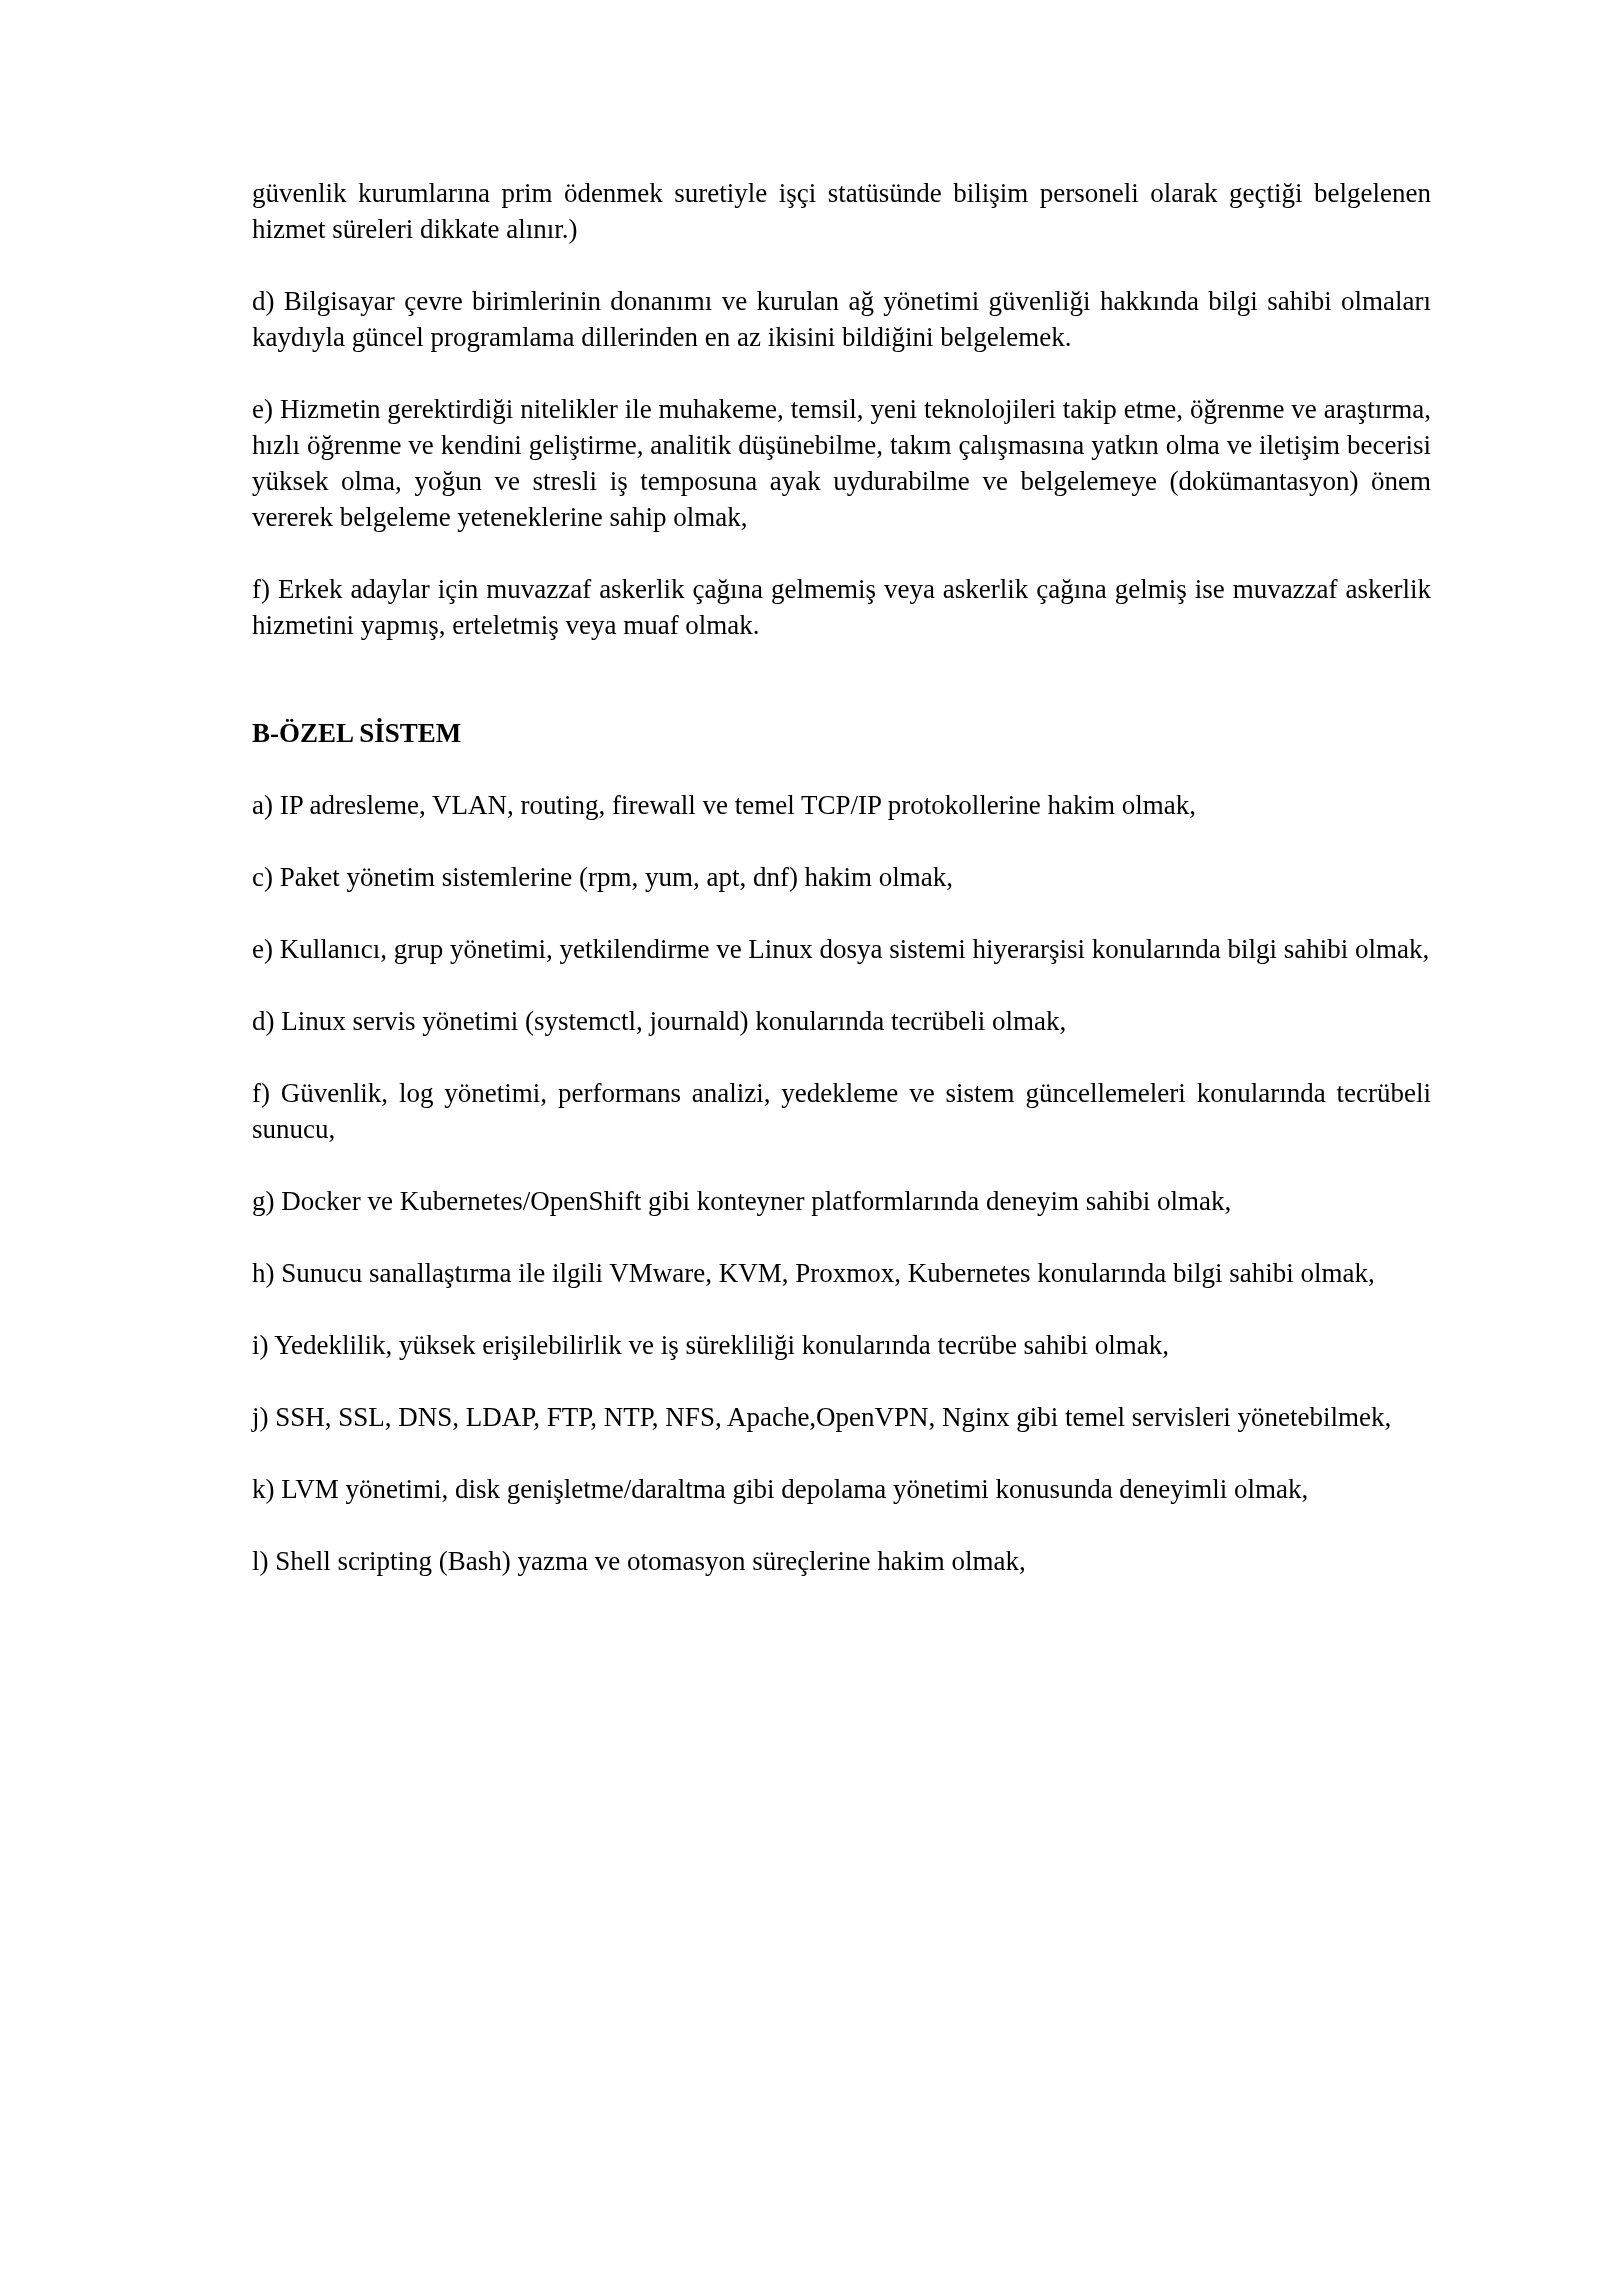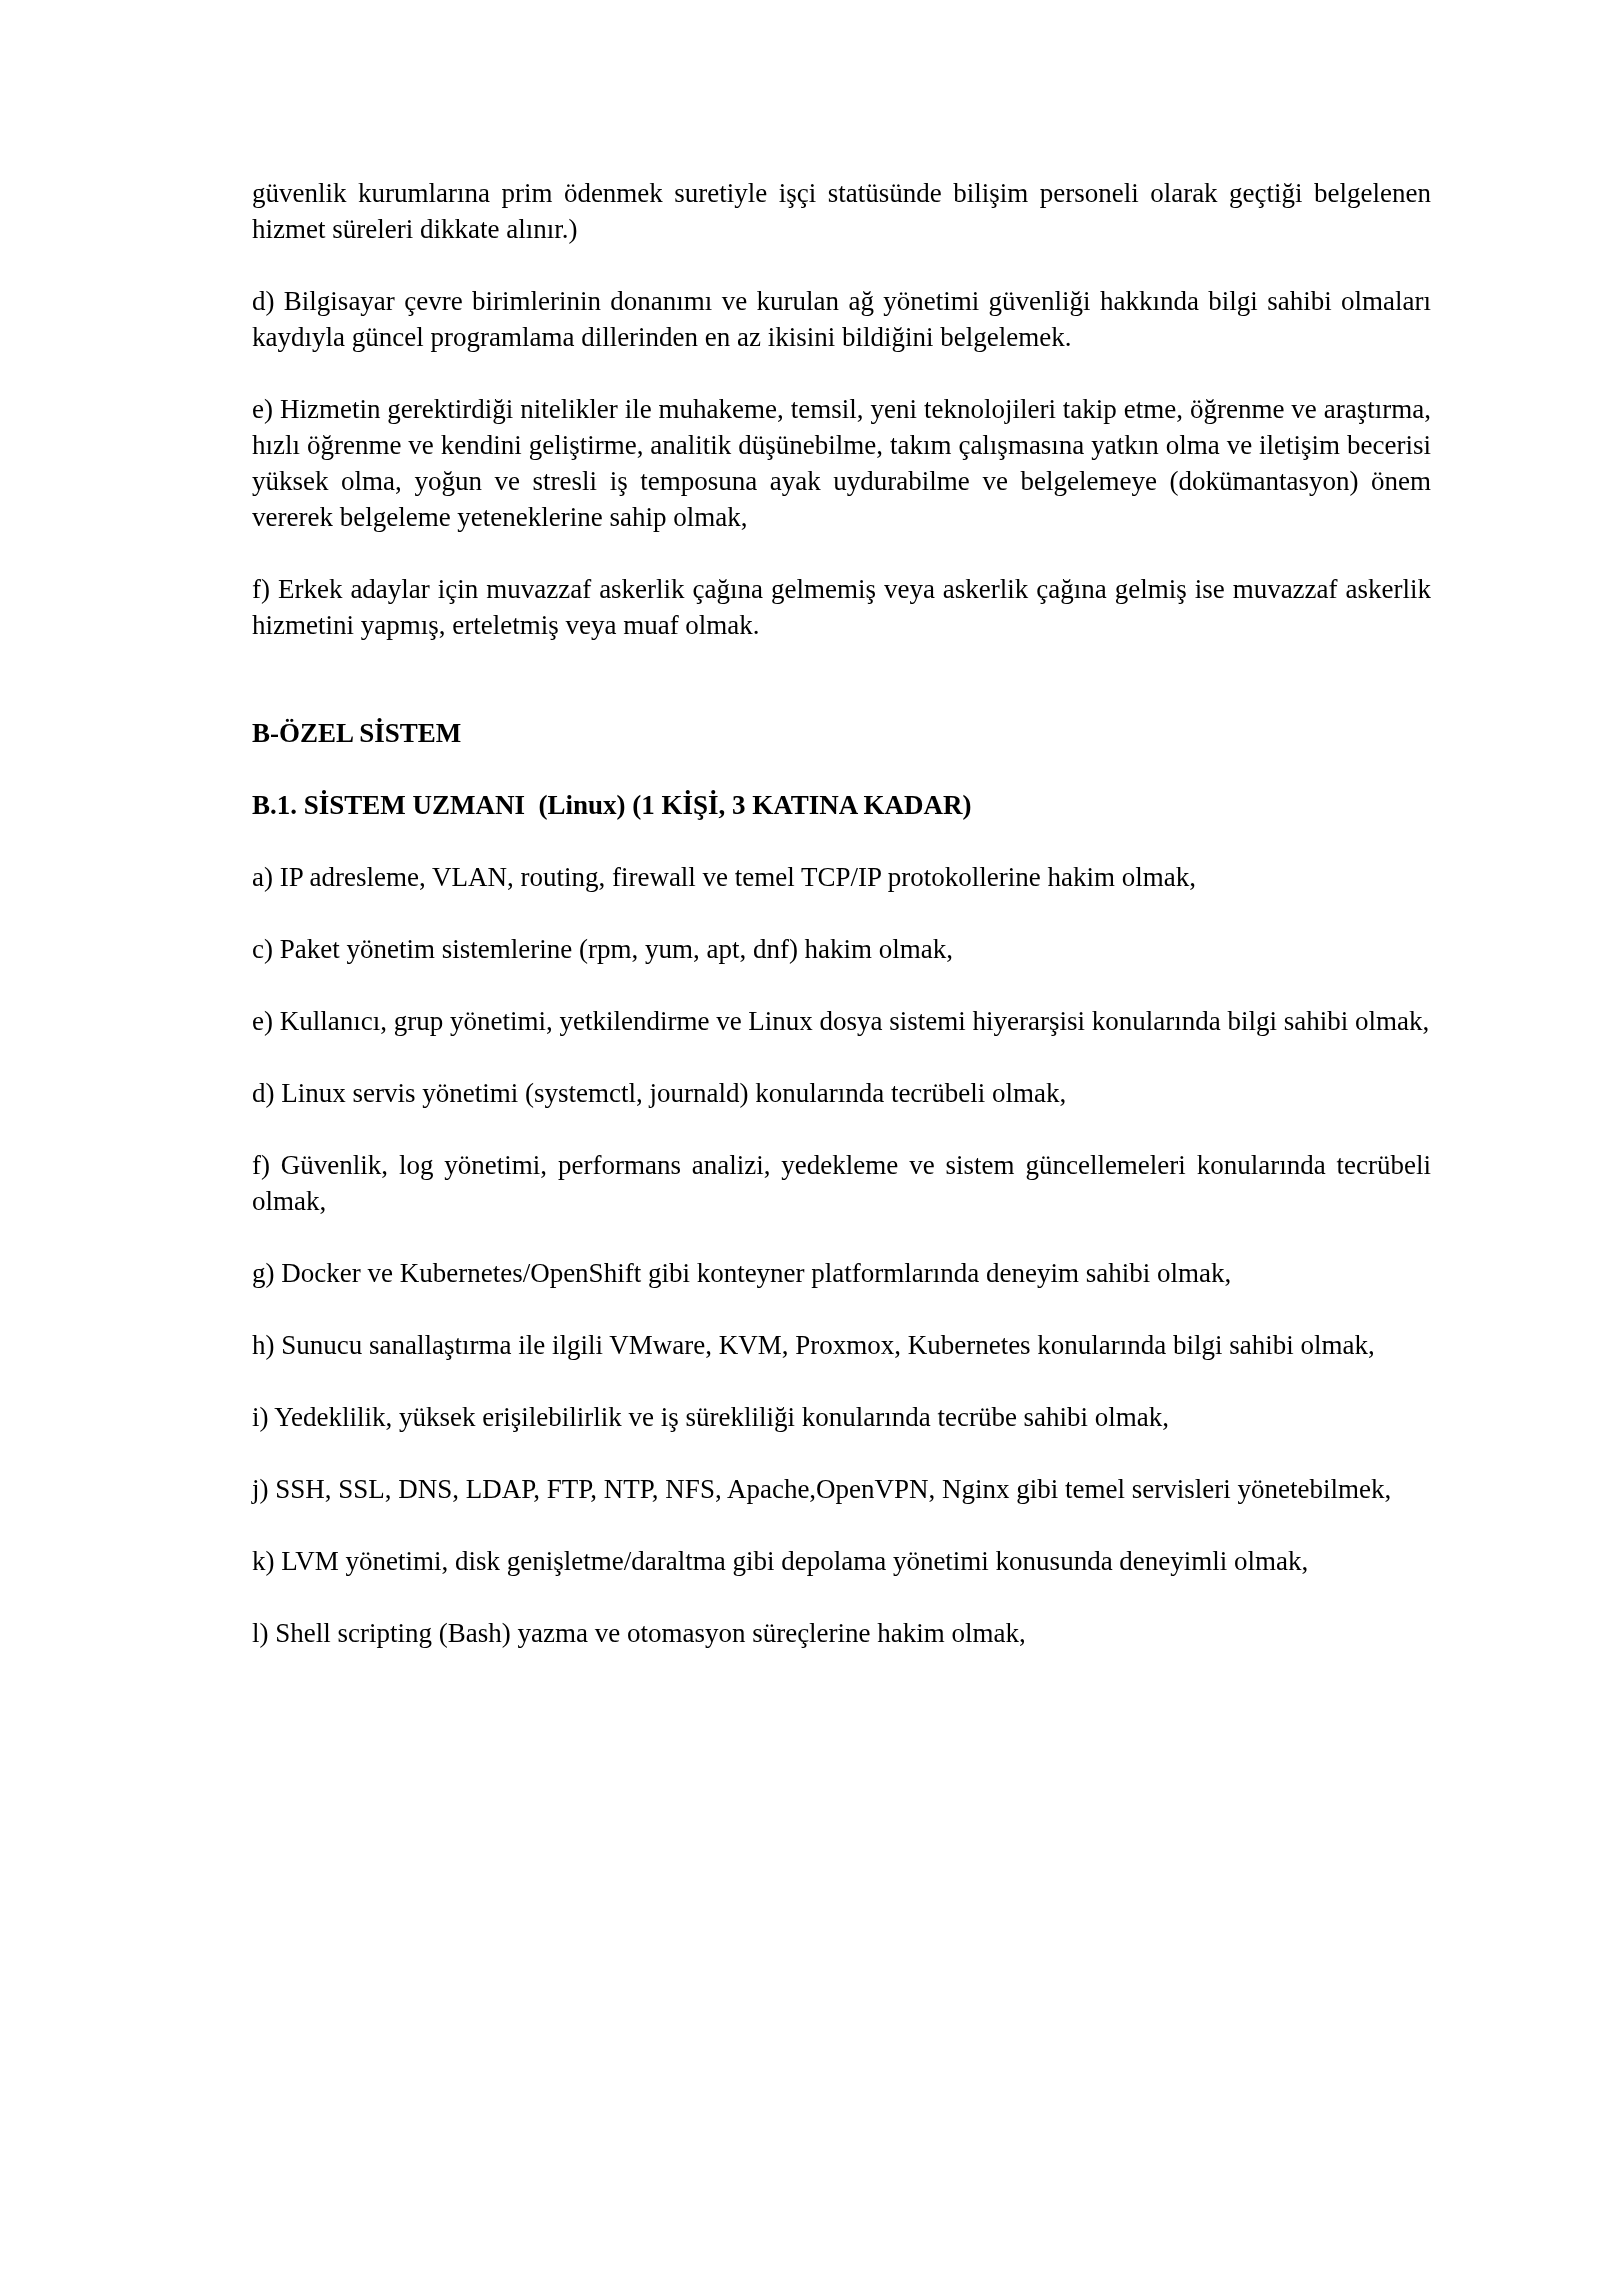--- a/index.html
+++ b/index.html
@@ -69,32 +69,31 @@
     <p class="para last-line-left">d) Bilgisayar çevre birimlerinin donanımı ve kurulan ağ yönetimi güvenliği hakkında bilgi sahibi olmaları kaydıyla güncel programlama dillerinden en az ikisini bildiğini belgelemek.</p>
 
     <p class="para last-line-left">e) Hizmetin gerektirdiği nitelikler ile muhakeme, temsil, yeni teknolojileri takip etme, öğrenme ve araştırma, hızlı öğrenme ve kendini geliştirme, analitik düşünebilme, takım çalışmasına yatkın olma ve iletişim becerisi yüksek olma, yoğun ve stresli iş temposuna ayak uydurabilme ve belgelemeye (dokümantasyon) önem vererek belgeleme yeteneklerine sahip olmak,</p>
 
     <p class="para last-line-left">f) Erkek adaylar için muvazzaf askerlik çağına gelmemiş veya askerlik çağına gelmiş ise muvazzaf askerlik hizmetini yapmış, erteletmiş veya muaf olmak.</p>
 
     <div class="section-gap"></div>
 
     <h2 class="heading">B-ÖZEL SİSTEM</h2>
 
-    <h3 class="heading">B.1. SİSTEM UZMANI  (Linux) (1 KİŞİ, 3 KATINA KADAR)</h3>
 
     <p class="para last-line-left">a) IP adresleme, VLAN, routing, firewall ve temel TCP/IP protokollerine hakim olmak,</p>
 
 
     <p class="para last-line-left">c) Paket yönetim sistemlerine (rpm, yum, apt, dnf) hakim olmak,</p>
 
     <p class="para last-line-left">e) Kullanıcı, grup yönetimi, yetkilendirme ve Linux dosya sistemi hiyerarşisi konularında bilgi sahibi olmak,</p>
 
     <p class="para last-line-left">d) Linux servis yönetimi (systemctl, journald) konularında tecrübeli olmak,</p>
 
-    <p class="para last-line-left">f) Güvenlik, log yönetimi, performans analizi, yedekleme ve sistem güncellemeleri konularında tecrübeli olmak,</p>
+    <p class="para last-line-left">f) Güvenlik, log yönetimi, performans analizi, yedekleme ve sistem güncellemeleri konularında tecrübeli sunucu,</p>
 
     <p class="para last-line-left">g) Docker ve Kubernetes/OpenShift gibi konteyner platformlarında deneyim sahibi olmak,</p>
 
     <p class="para last-line-left">h) Sunucu sanallaştırma ile ilgili VMware, KVM, Proxmox, Kubernetes konularında bilgi sahibi olmak,</p>
 
     <p class="para last-line-left">i) Yedeklilik, yüksek erişilebilirlik ve iş sürekliliği konularında tecrübe sahibi olmak,</p>
 
     <p class="para last-line-left">j) SSH, SSL, DNS, LDAP, FTP, NTP, NFS, Apache,OpenVPN, Nginx gibi temel servisleri yönetebilmek,</p>
 
     <p class="para last-line-left">k) LVM yönetimi, disk genişletme/daraltma gibi depolama yönetimi konusunda deneyimli olmak,</p>

